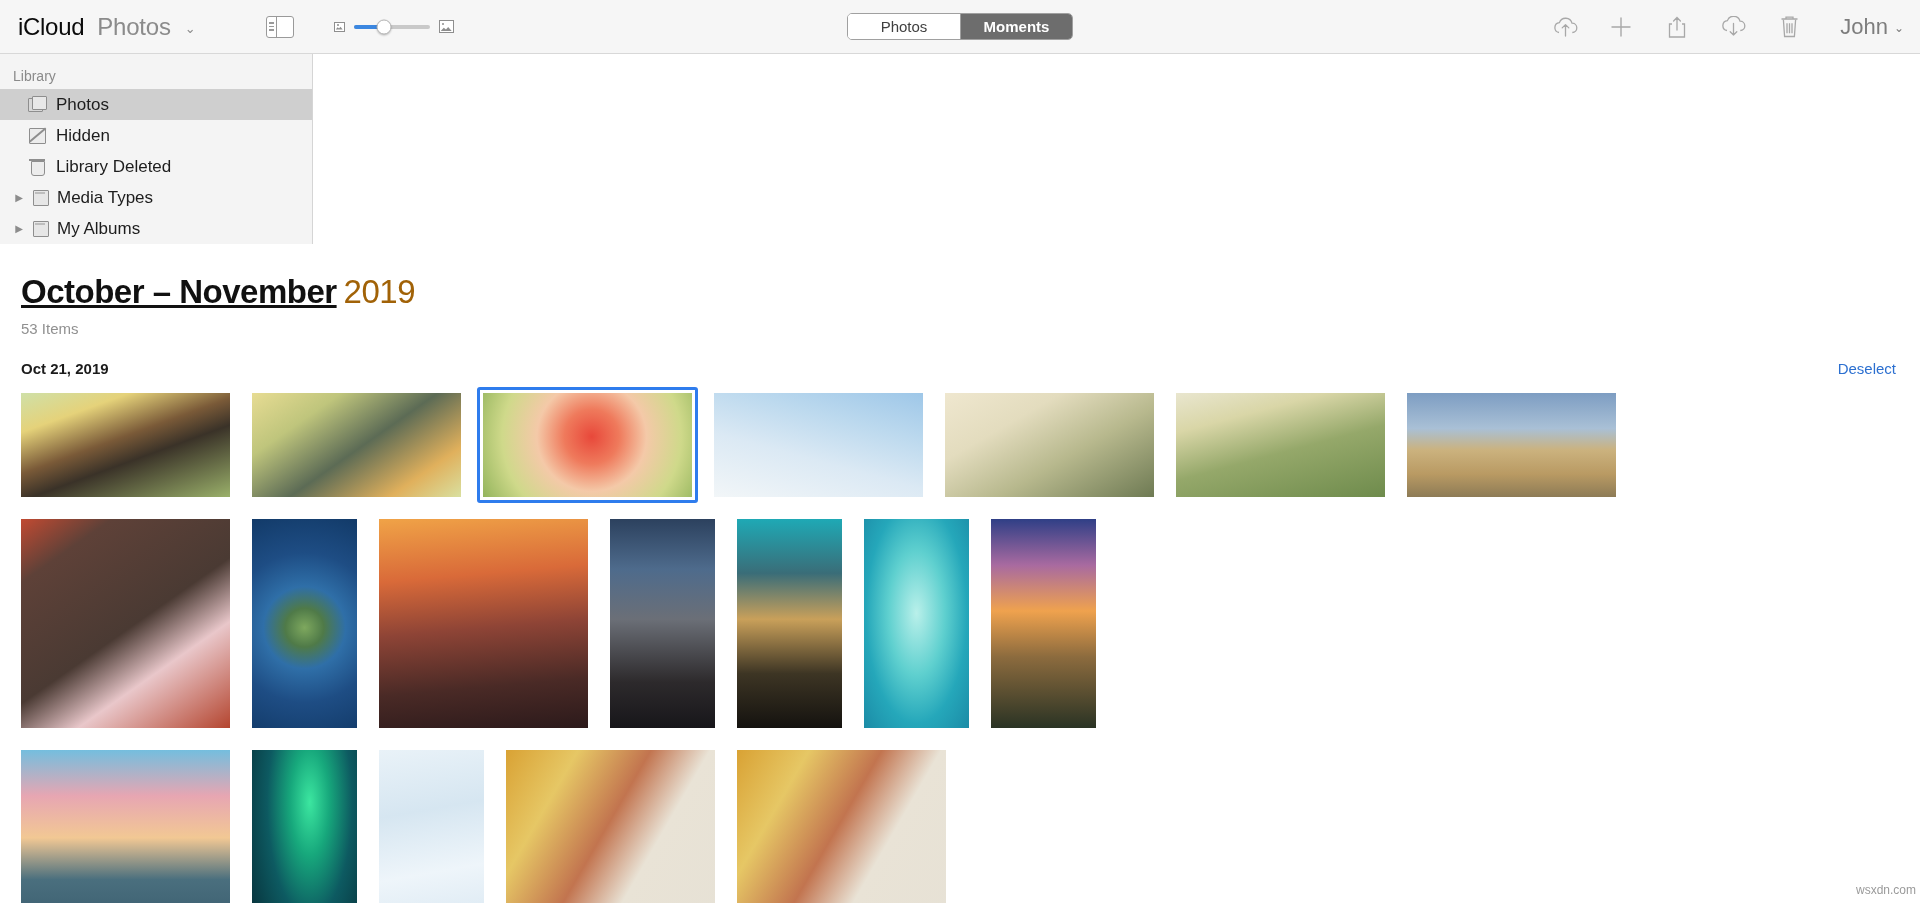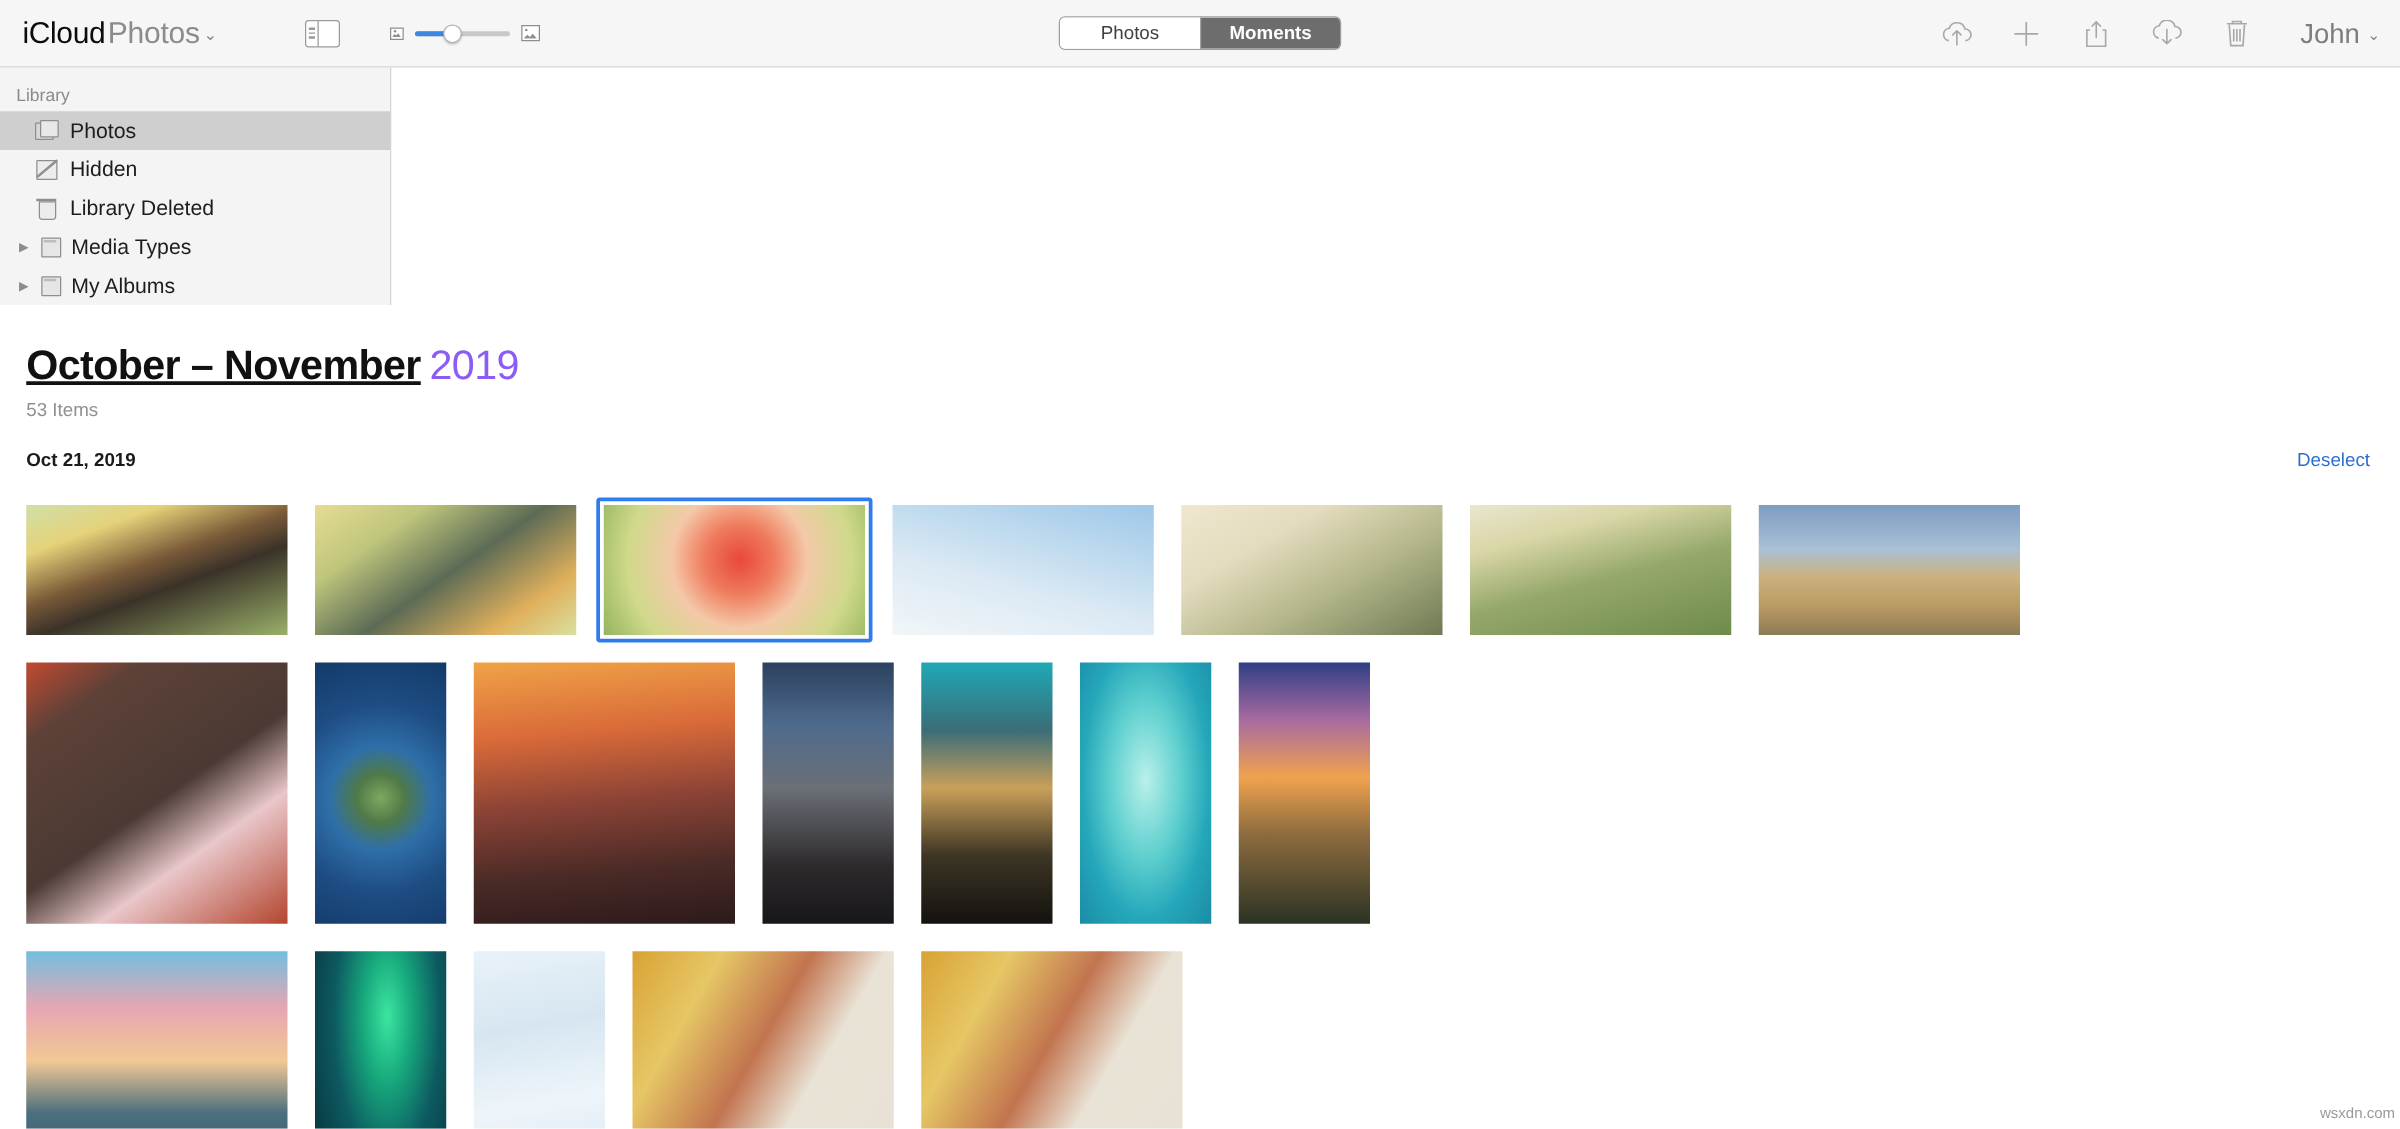--- a/index.html
+++ b/index.html
@@ -20,21 +20,21 @@
     background: #f6f6f6;
     border-bottom: 1px solid #d8d8d8;
     display: flex;
     align-items: center;
   }
 
   .brand {
     display: flex;
     align-items: baseline;
     margin-left: 18px;
-    gap: 2px;
+    gap: 13px;
     cursor: default;
   }
   .brand-icloud { font-size: 24px; color: #0b0b0b; letter-spacing: -0.3px; }
   .brand-app { font-size: 24px; color: #8b8b8b; letter-spacing: -0.2px; }
   .brand-chev {
     font-size: 13px; color: #8b8b8b; margin-left: 1px;
     position: relative; top: -2px;
   }
 
   .tb-sidebar-toggle {
@@ -245,33 +245,33 @@
   }
 
   .page-title {
     margin-top: 29px;
     font-size: 33px;
     color: #111;
     letter-spacing: -0.5px;
     white-space: nowrap;
   }
   .page-title .bold { font-weight: bold; text-decoration: underline; }
-  .page-title .year { font-weight: normal; margin-left: 7px; color: #8b5cf6; }
+  .page-title .year { font-weight: normal; margin-left: 7px; color: #a16207; }
   .items-count {
     margin-top: 9px;
     font-size: 15px;
     color: #909090;
   }
 
   .moment { margin-top: 23px; }
   .moment-head {
     display: flex;
     align-items: baseline;
     justify-content: space-between;
-    padding-bottom: 27px;
+    padding-bottom: 16px;
   }
   .moment-date { font-size: 15px; color: #1b1b1b; font-weight: bold; }
   .deselect {
     font-size: 15px;
     color: #2b6fd0;
     cursor: pointer;
     padding-right: 4px;
   }
   .moment-divider {
     border-top: 1px solid #e0e0e0;

